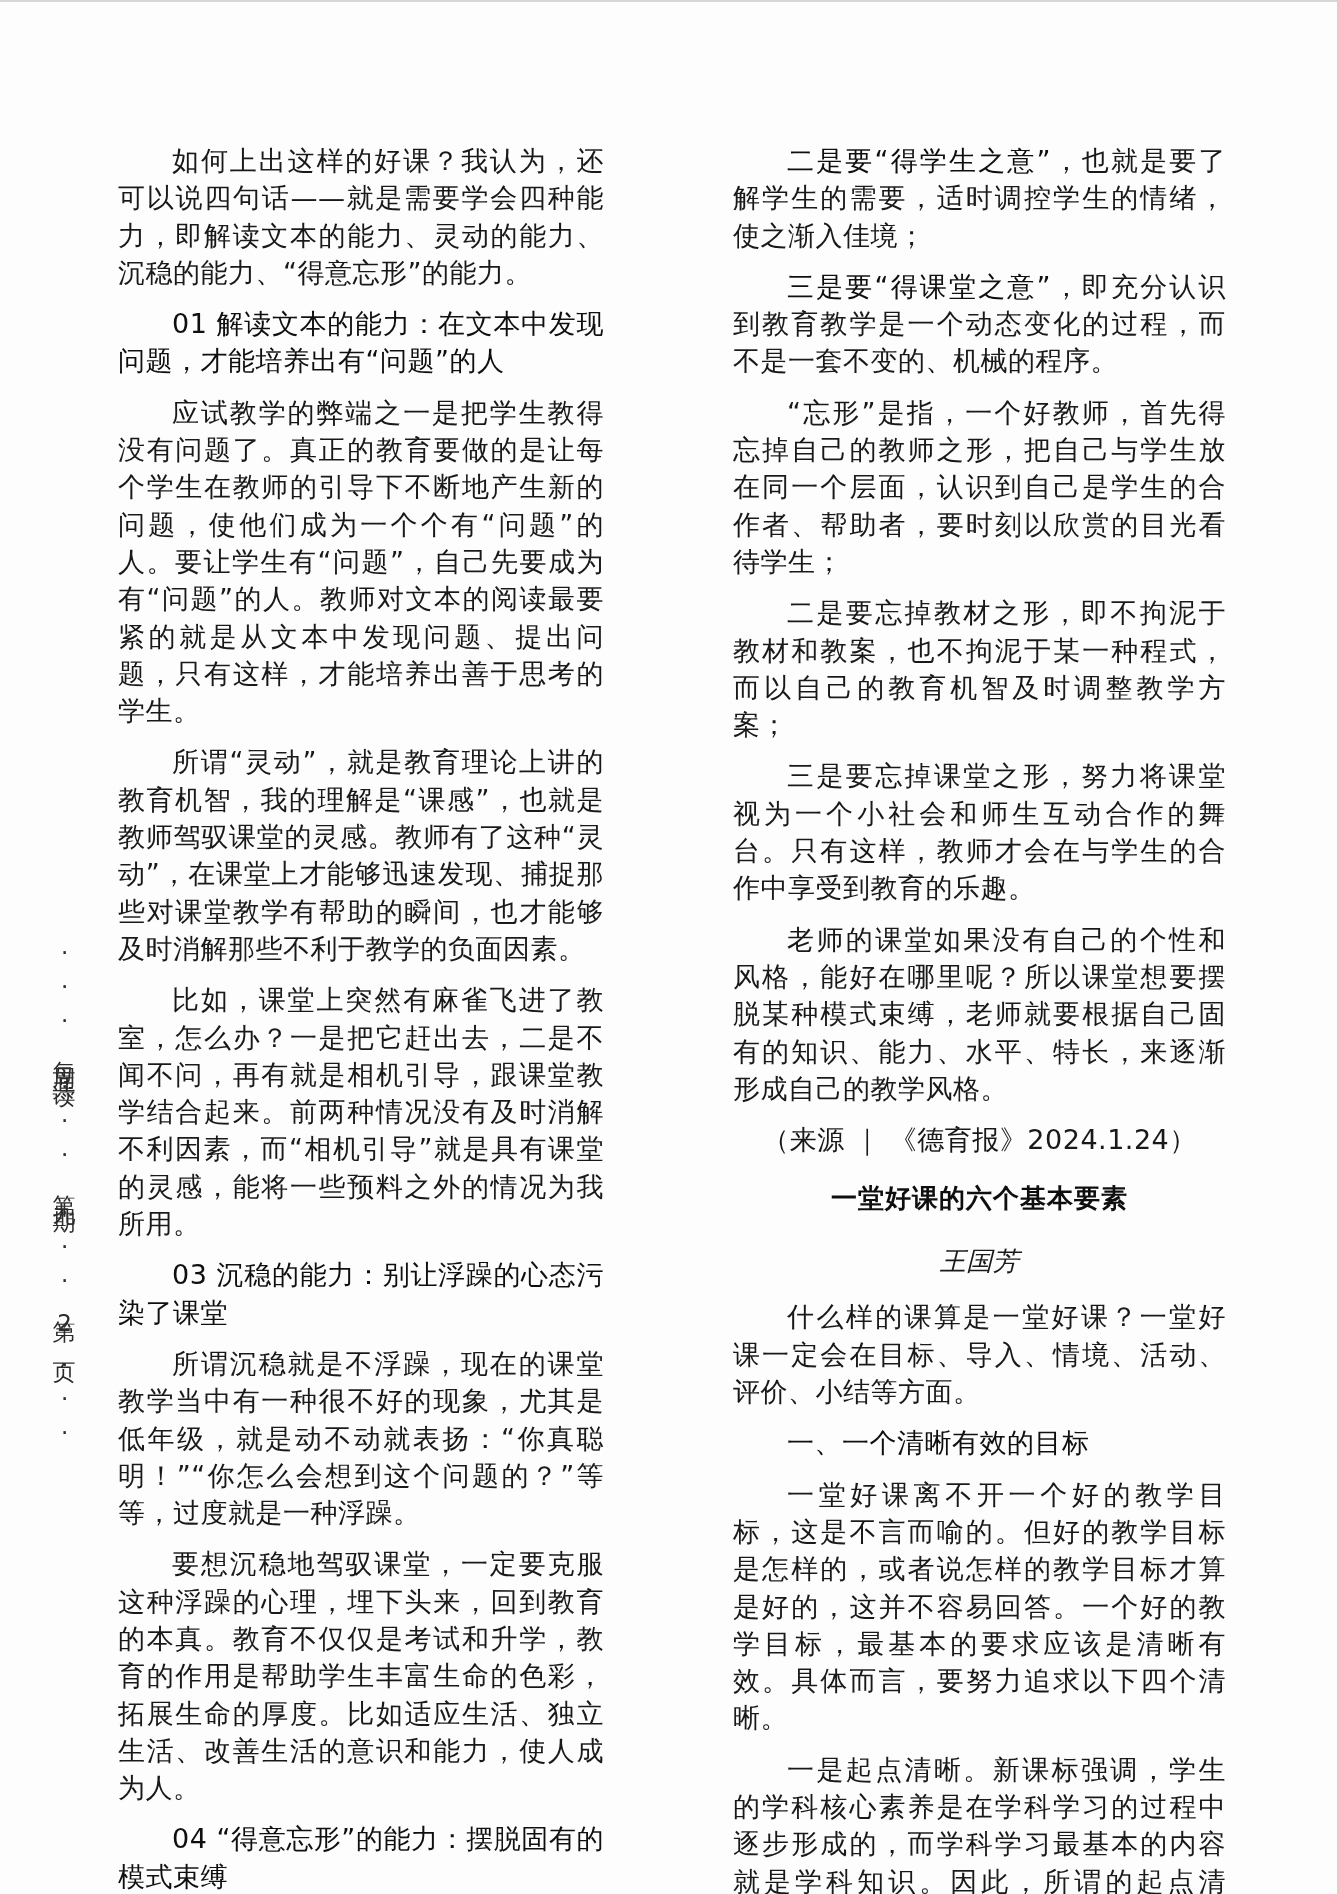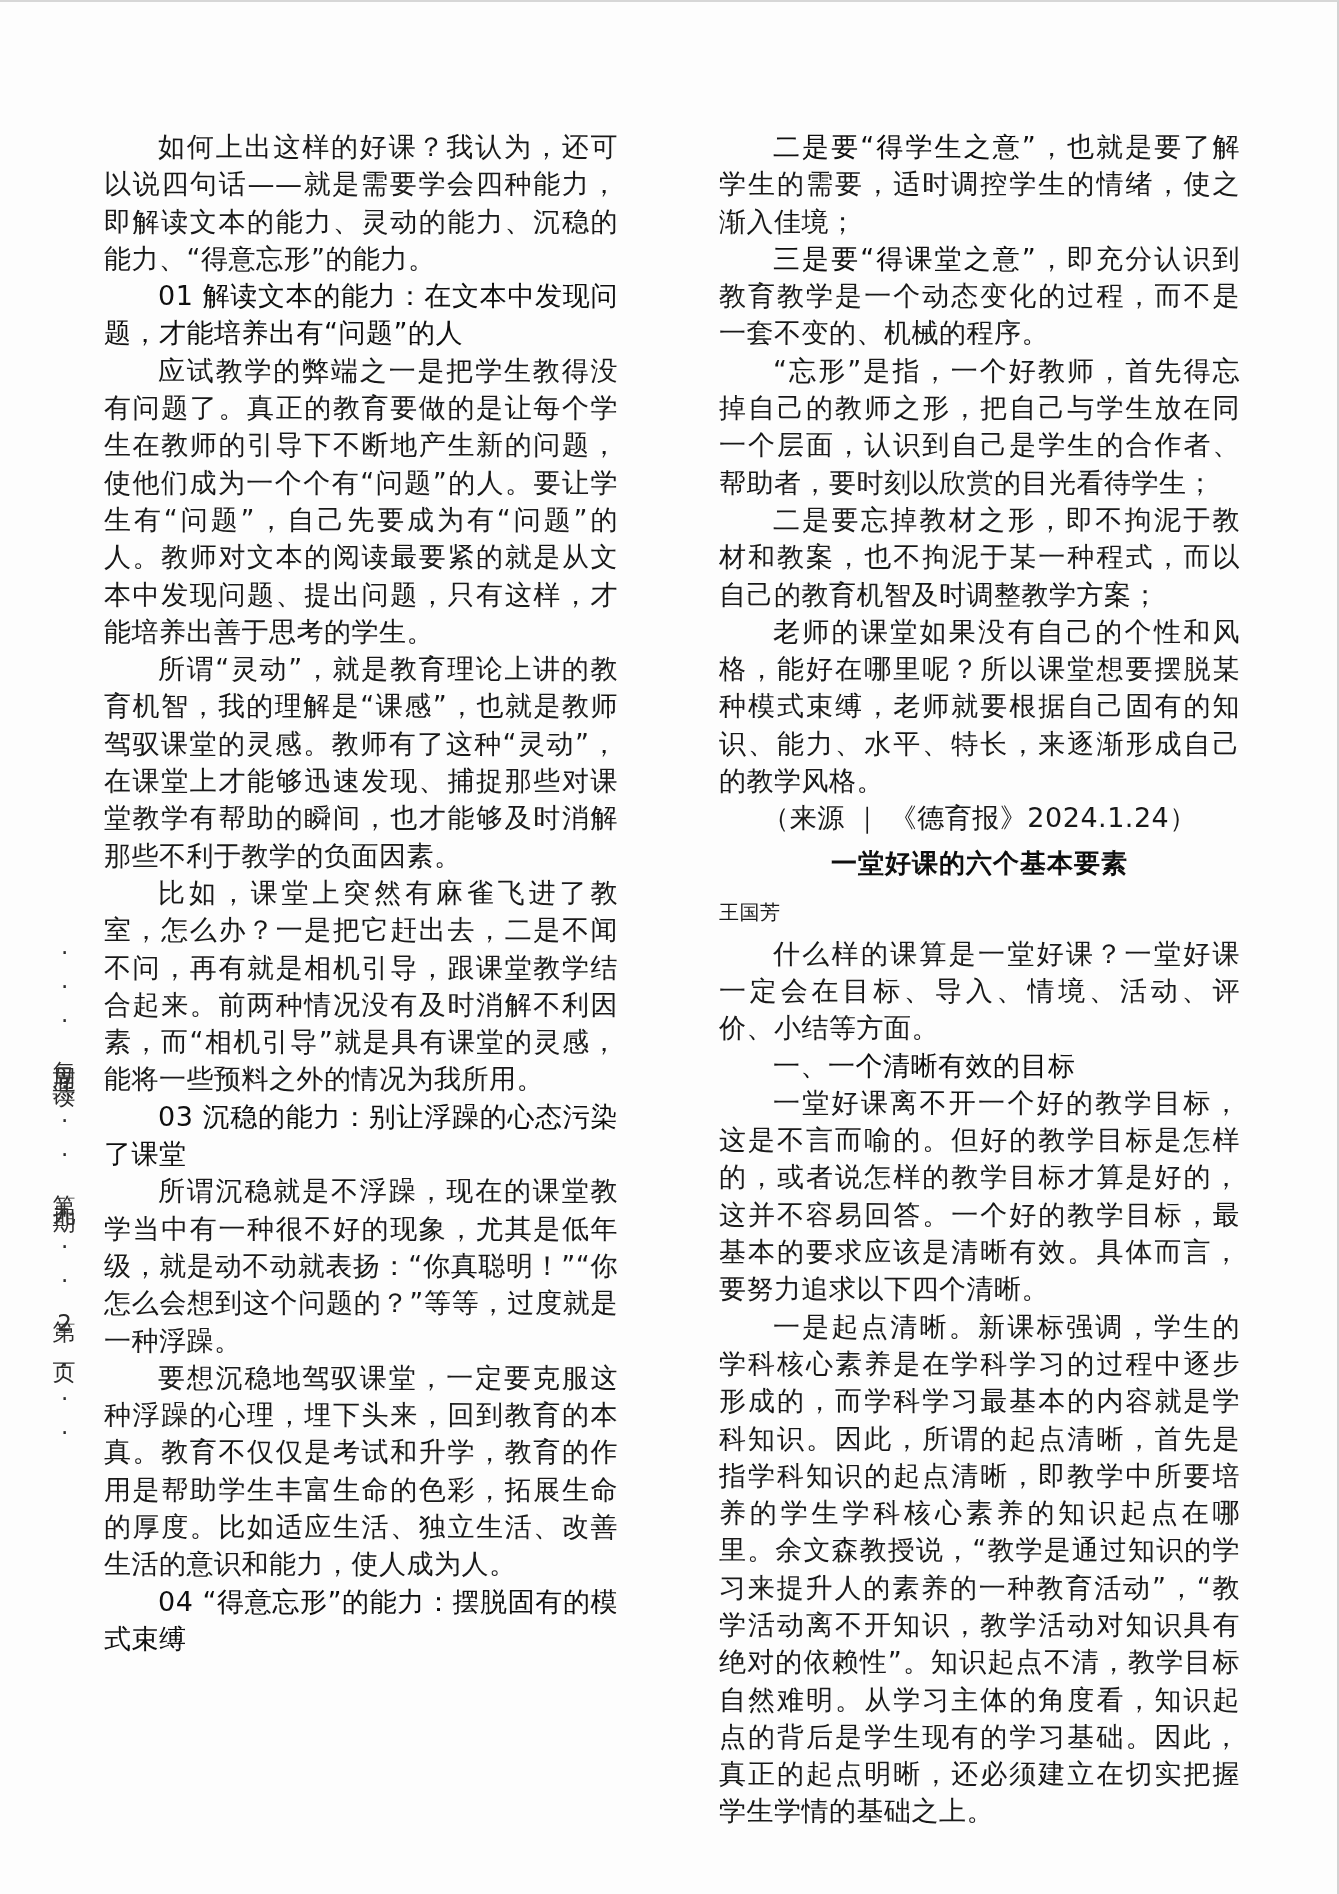--- a/index.html
+++ b/index.html
@@ -32,44 +32,46 @@
   .col{
     position:absolute;
     top:126px;
     font-size:27px;
     line-height:37.3px;
     text-align:justify;
     letter-spacing:0.5px;
   }
   .col-left{left:104px;width:514px;}
   .col-right{left:719px;width:521px;}
-  .col p{margin:0;text-indent:2em;}
+  .col p{margin:14px;text-indent:2em;}
   .h{font-weight:normal;color:#0f0f0f;}
   .bold-lead{font-weight:normal;color:#0f0f0f;}
   .source-line{
     text-indent:0 !important;
     text-align:center;
   }
   .article2-title{
     margin:0;
     margin-top:54px;
     text-indent:0 !important;
     text-align:center;
     font-size:26px;
     font-weight:bold;
     line-height:52px;
     color:#0e0e0e;
     letter-spacing:1px;
   }
   .article2-author{
     margin:0;
     text-indent:0 !important;
-    font-size:20px;
+    text-align:center;
+    font-size:26px;
     line-height:46px;
     margin-bottom:6px;
+    font-style:italic;
   }
 </style>
 </head>
 <body>
 
 <div class="page">
 
   <div class="sidebar-vertical">···每周共读···第九期···第2页···</div>
 
   <div class="col col-left">
@@ -87,20 +89,21 @@
 
   <div class="col col-right">
     <p>
       <b class="bold-lead">二是要“得学生之意”</b><span>，也就是要了解学生的需要，适时调控学生的情绪，使之渐入佳境；</span>
     </p>
     <p>
       <b class="bold-lead">三是要“得课堂之意”</b><span>，即充分认识到教育教学是一个动态变化的过程，而不是一套不变的、机械的程序。</span>
     </p>
     <p>“忘形”是指，一个好教师，首先得忘掉自己的教师之形，把自己与学生放在同一个层面，认识到自己是学生的合作者、帮助者，要时刻以欣赏的目光看待学生；</p>
     <p>二是要忘掉教材之形，即不拘泥于教材和教案，也不拘泥于某一种程式，而以自己的教育机智及时调整教学方案；</p>
+    <p>三是要忘掉课堂之形，努力将课堂视为一个小社会和师生互动合作的舞台。只有这样，教师才会在与学生的合作中享受到教育的乐趣。</p>
     <p>老师的课堂如果没有自己的个性和风格，能好在哪里呢？所以课堂想要摆脱某种模式束缚，老师就要根据自己固有的知识、能力、水平、特长，来逐渐形成自己的教学风格。</p>
     <p class="source-line">（来源 ｜ 《德育报》2024.1.24）</p>
 
     <p class="article2-title">一堂好课的六个基本要素</p>
     <p class="article2-author">王国芳</p>
 
     <p>什么样的课算是一堂好课？一堂好课一定会在目标、导入、情境、活动、评价、小结等方面。</p>
     <p class="h">一、一个清晰有效的目标</p>
     <p>一堂好课离不开一个好的教学目标，这是不言而喻的。但好的教学目标是怎样的，或者说怎样的教学目标才算是好的，这并不容易回答。一个好的教学目标，最基本的要求应该是清晰有效。具体而言，要努力追求以下四个清晰。</p>
     <p>一是起点清晰。新课标强调，学生的学科核心素养是在学科学习的过程中逐步形成的，而学科学习最基本的内容就是学科知识。因此，所谓的起点清晰，首先是指学科知识的起点清晰，即教学中所要培养的学生学科核心素养的知识起点在哪里。余文森教授说，“教学是通过知识的学习来提升人的素养的一种教育活动”，“教学活动离不开知识，教学活动对知识具有绝对的依赖性”。知识起点不清，教学目标自然难明。从学习主体的角度看，知识起点的背后是学生现有的学习基础。因此，真正的起点明晰，还必须建立在切实把握学生学情的基础之上。</p>

